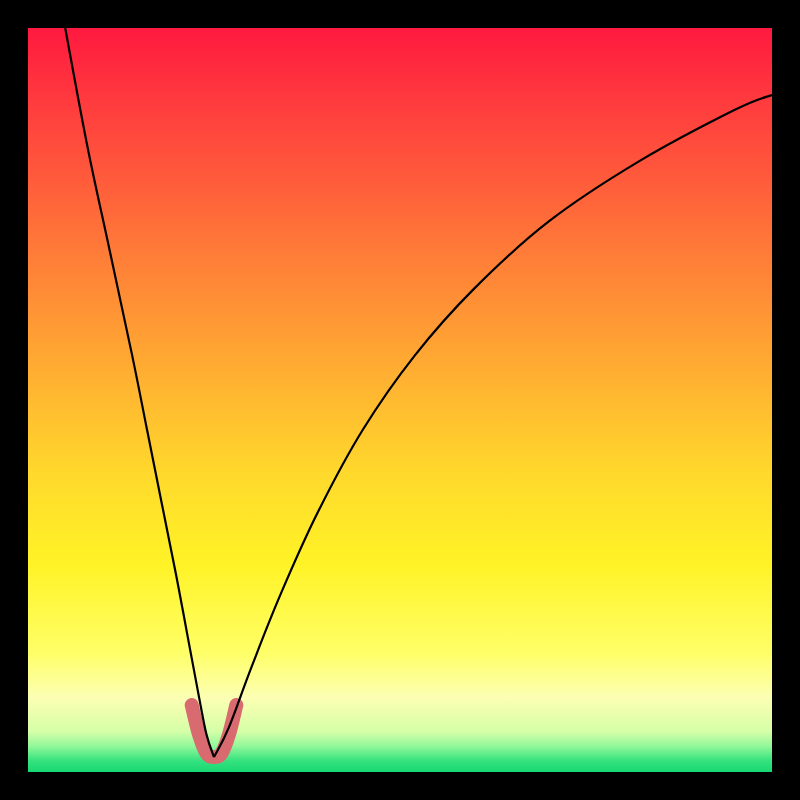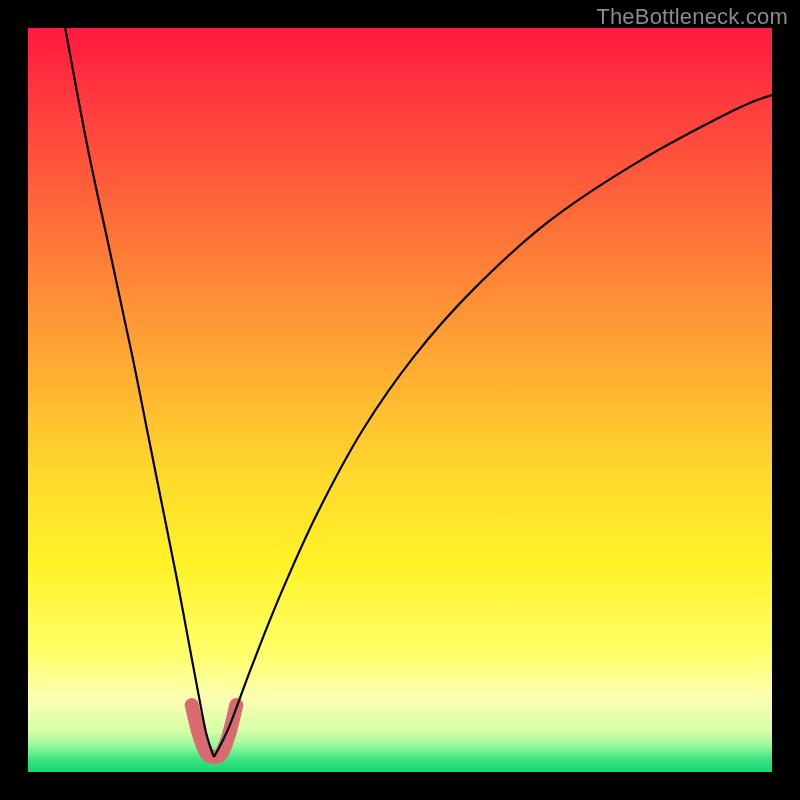--- a/index.html
+++ b/index.html
@@ -79,14 +79,13 @@
       <rect x="0" y="0" width="744" height="744" fill="url(#bg-grad)"></rect>
     </svg>
 
     <svg class="curves" viewBox="0 0 744 744" preserveAspectRatio="none">
       <path id="path-valley" fill="none" d="M 163.68 677.04 C 165.0192 682.3968, 168.4416 698.0952, 171.12 706.8 C 173.79840000000002 715.5047999999999, 175.8816 721.3824, 178.56 725.4 C 181.2384 729.4176, 183.3216 729.12, 186 729.12 C 188.6784 729.12, 190.7616 729.4176, 193.44 725.4 C 196.1184 721.3824, 198.2016 715.5047999999999, 200.88000000000002 706.8 C 203.55840000000003 698.0952, 206.98080000000002 682.3968, 208.32000000000002 677.04" stroke="#d96a6f" stroke-width="14" stroke-linecap="round" stroke-linejoin="round"></path>
       <path id="path-left" fill="none" d="M 37.2 0 C 41.217600000000004 21.427200000000013, 51.48480000000001 78.86400000000006, 59.52 119.04000000000008 C 67.5552 159.2160000000001, 73.8048 185.70240000000007, 81.84 223.20000000000005 C 89.8752 260.6976, 97.46400000000001 295.21919999999994, 104.16000000000001 327.35999999999996 C 110.85600000000001 359.50079999999997, 113.68320000000001 374.976, 119.04 401.76 C 124.3968 428.544, 128.5632 449.37600000000003, 133.92 476.16 C 139.27679999999998 502.944, 144.11280000000002 526.4544, 148.8 550.56 C 153.4872 574.6655999999999, 155.94240000000002 588.6528000000001, 159.96 610.08 C 163.9776 631.5072, 167.772 652.1904000000001, 171.12 669.6 C 174.46800000000002 687.0096, 175.8816 696.0863999999999, 178.56 706.8 C 181.2384 717.5136, 184.6608 725.1024, 186 729.12" stroke="#000000" stroke-width="2.2" stroke-linecap="butt" stroke-linejoin="round"></path>
       <path id="path-right" fill="none" d="M 186 729.12 C 188.6784 723.7632, 194.18400000000003 715.4304, 200.88000000000002 699.36 C 207.57600000000002 683.2896000000001, 213.82559999999998 663.9456, 223.2 639.84 C 232.5744 615.7344, 240.9072 593.5632, 252.96 565.44 C 265.0128 537.3168000000001, 275.4288 513.0624, 290.16 483.6 C 304.8912 454.1376, 317.3904 429.8832, 334.8 401.76 C 352.2096 373.6368, 366.79200000000003 352.80479999999994, 386.88 327.35999999999996 C 406.96799999999996 301.91519999999997, 422.2944 284.50559999999996, 446.4 260.4 C 470.50559999999996 236.2944, 491.33759999999995 216.20640000000003, 520.8 193.44000000000005 C 550.2624 170.67360000000008, 576.5999999999999 154.00800000000007, 610.0799999999999 133.92000000000007 C 643.56 113.83200000000006, 682.6944 93.89280000000005, 706.8 81.84000000000003 C 730.9055999999999 69.78720000000001, 737.304 69.63839999999995, 744 66.95999999999992" stroke="#000000" stroke-width="2.2" stroke-linecap="butt" stroke-linejoin="round"></path>
     </svg>
   </div>
 
-  <div class="watermark">TheBottleneck.com</div>
 </div>
 
 </body></html>

